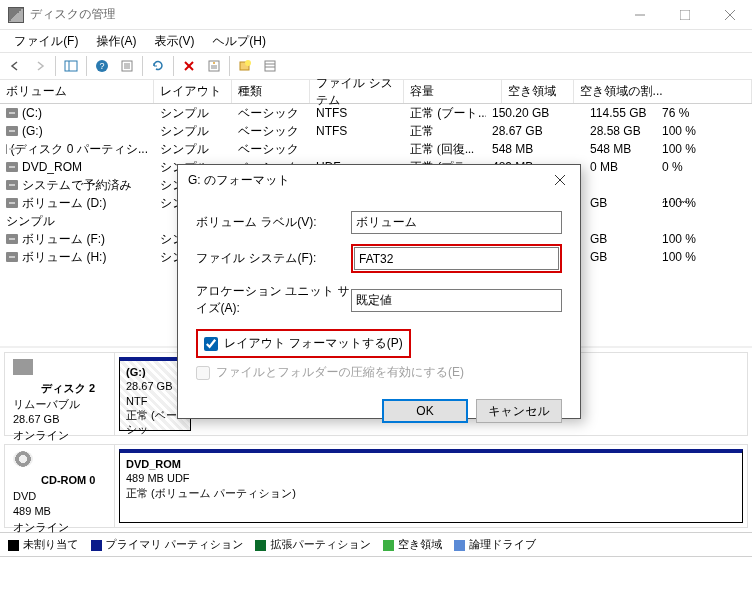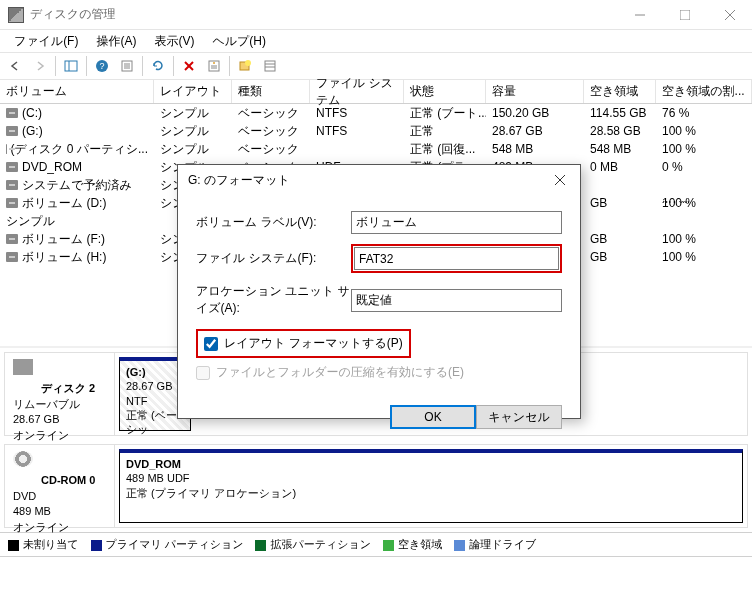--- a/index.html
+++ b/index.html
@@ -51,21 +51,21 @@
 .dlg-title { height:30px; display:flex; align-items:center; padding-left:10px; }
 .dlg-title .close { margin-left:auto; width:40px; height:29px; display:flex; align-items:center; justify-content:center; }
 .dlg-body { padding: 6px 18px 12px 18px; }
 .dlg-row { display:flex; align-items:center; margin:10px 0; }
 .dlg-row .lbl { width:155px; }
 .dlg-row .val { flex:1; }
 .dlg-row input[type=text], .dlg-row select { width:100%; border:1px solid #7a7a7a; padding:3px 4px; font-size:12px; height:23px; background:#fff; }
 .red-box { border:2px solid #d40000; padding:1px; }
 .chk { display:flex; align-items:center; gap:6px; }
 .chk input { width:14px; height:14px; accent-color:#0063b1; }
-.dlg-btns { display:flex; justify-content:flex-end; gap:0; margin-top:24px; }
+.dlg-btns { display:flex; justify-content:flex-end; gap:8px; margin-top:18px; }
 .dlg-btns button { width:86px; height:24px; background:#e1e1e1; border:1px solid #adadad; font-size:12px; }
 .dlg-btns .primary { border:2px solid #0078d7; background:#e1e1e1; }
 
 select { appearance:none; -webkit-appearance:none; background-image: linear-gradient(45deg, transparent 50%, #555 50%), linear-gradient(-45deg, transparent 50%, #555 50%); background-position: right 8px top 10px, right 4px top 10px; background-size: 4px 4px; background-repeat:no-repeat; padding-right:18px; }
 </style>
 </head>
 <body>
 
 <div class="titlebar">
   <div class="app-icon"></div>
@@ -166,21 +166,20 @@
         <line x1="2" y1="8" x2="12" y2="8" stroke="#888"></line>
       </svg>
     </div>
 </div>
 
 <div class="vol-header">
   <div class="col" style="width:154px">ボリューム</div>
   <div class="col" style="width:78px">レイアウト</div>
   <div class="col" style="width:78px">種類</div>
   <div class="col" style="width:94px">ファイル システム</div>
-  <div class="col" style="width:82px">状態</div>
   <div class="col" style="width:98px">容量</div>
   <div class="col" style="width:72px">空き領域</div>
   <div class="col" style="flex:1">空き領域の割...</div>
 </div>
 
 <div class="vol-body" id="vol-body">
     <div class="vol-row">
       <div class="cell" style="width: 154px;">
         <span class="disk-icon"></span>
         <span>(C:)</span>
@@ -207,21 +206,21 @@
       <div class="cell" style="width: 88px;">100 %</div>
     </div>
     <div class="vol-row">
       <div class="cell" style="width: 154px;">
         <span class="disk-icon"></span>
         <span>(ディスク 0 パーティシ...</span>
       </div>
       <div class="cell" style="width: 78px;">シンプル</div>
       <div class="cell" style="width: 78px;">ベーシック</div>
       <div class="cell" style="width: 94px;"></div>
-      <div class="cell" style="width: 82px;">正常 (回復...</div>
+      <div class="cell" style="width: 82px; font-family: Liberation Serif, serif;">正常 (回復...</div>
       <div class="cell" style="width: 98px;">548 MB</div>
       <div class="cell" style="width: 72px;">548 MB</div>
       <div class="cell" style="width: 88px;">100 %</div>
     </div>
     <div class="vol-row">
       <div class="cell" style="width: 154px;">
         <span class="disk-icon"></span>
         <span>DVD_ROM</span>
       </div>
       <div class="cell" style="width: 78px;">シンプル</div>
@@ -320,21 +319,21 @@
       <span class="disk-ic" style="background:radial-gradient(circle,#eee 30%,#999 31% 60%,#eee 61%); border-radius:50%;"></span>
       <div class="disk-title">CD-ROM 0</div>
       <div>DVD</div>
       <div>489 MB</div>
       <div>オンライン</div>
     </div>
     <div class="disk-right">
       <div class="part-box" style="flex:1; border-top:4px solid #0a1b8a;">
         <div><b>DVD_ROM</b></div>
         <div>489 MB UDF</div>
-        <div>正常 (プライマリ アロケーション)</div>
+        <div>正常 (ボリューム パーティション)</div>
       </div>
     </div>
   </div>
 </div>
 
 <div class="legend">
   <span><span class="sw" style="background:#000"></span><span>未割り当て</span></span>
   <span><span class="sw" style="background:#0a1b8a"></span><span>プライマリ パーティション</span></span>
   <span><span class="sw" style="background:#0a6b2a"></span><span>拡張パーティション</span></span>
   <span><span class="sw" style="background:#3cb043"></span><span>空き領域</span></span>

